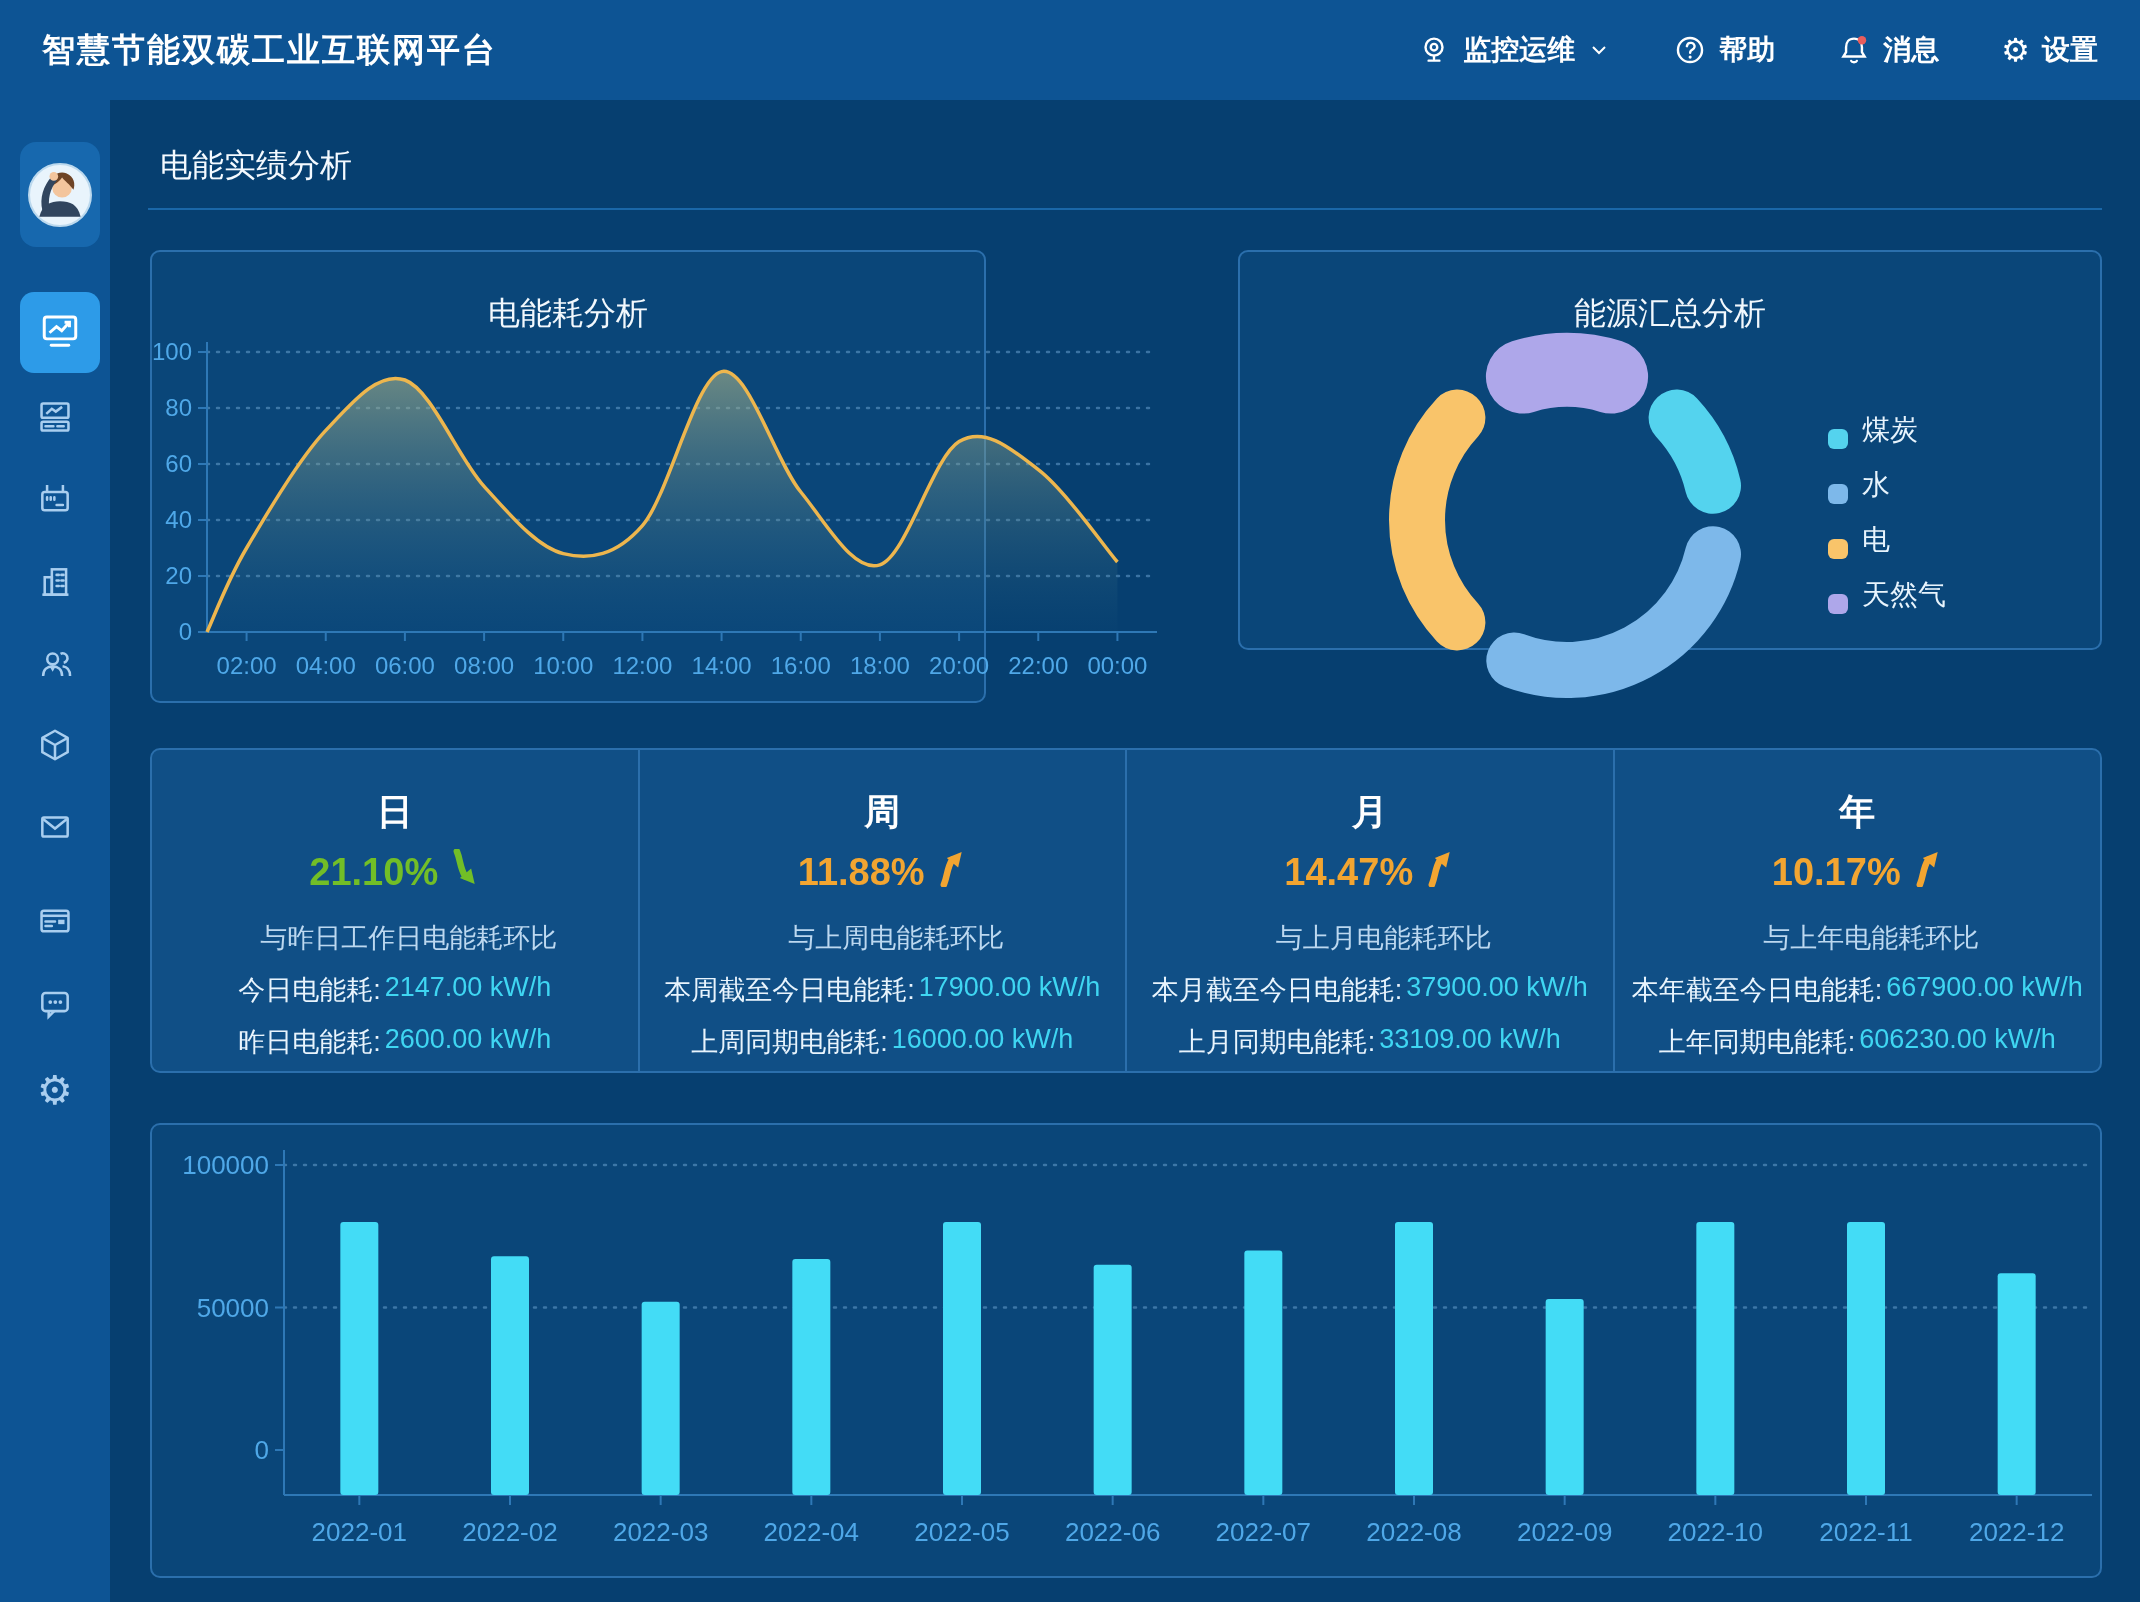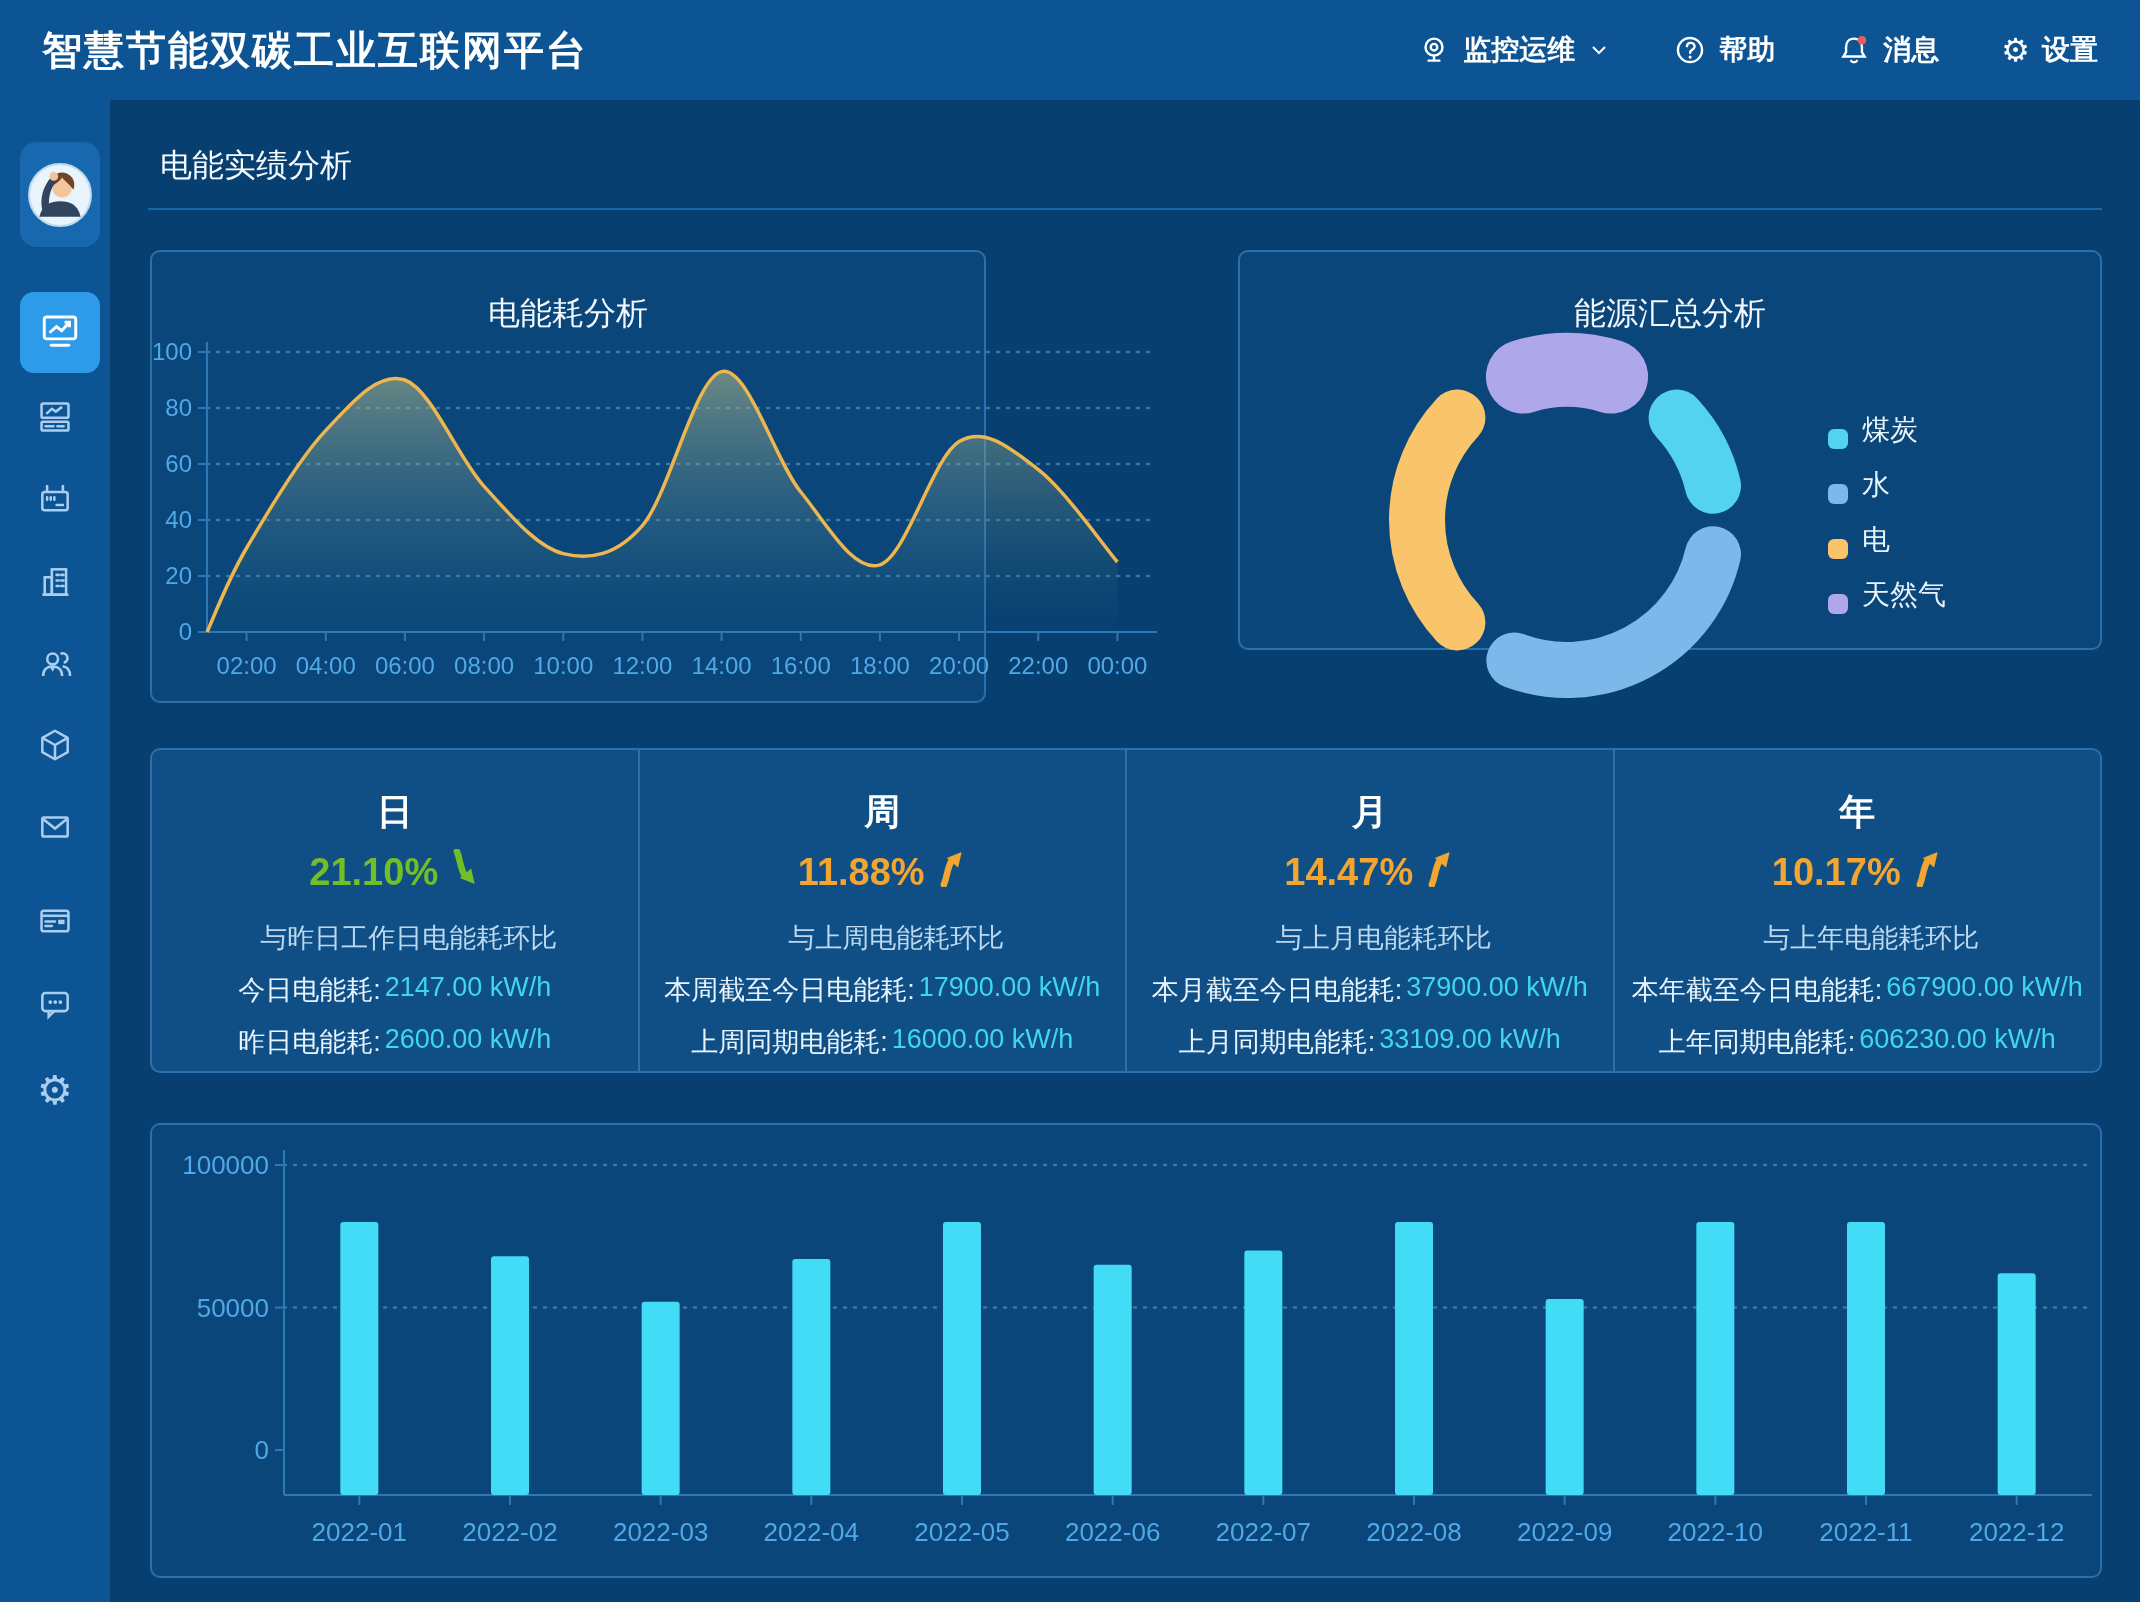--- a/index.html
+++ b/index.html
@@ -2,21 +2,21 @@
 <html><head>
 <meta charset="utf-8">
 <style>
   html,body{margin:0;padding:0;background:#042B4F;}
   .screen{position:relative;width:2140px;height:1602px;overflow:hidden;
     background:#063F70;font-family:"Liberation Sans","DejaVu Sans",sans-serif;}
 
   
   .header{position:absolute;top:0;left:0;right:0;height:100px;background:#0D5494;
     display:flex;align-items:center;padding:0 42px;box-sizing:border-box;}
-  .header-title{font-size:40px;font-weight:bold;color:#FFFFFF;letter-spacing:2px;}
+  .header-title{font-size:33px;font-weight:bold;color:#FFFFFF;letter-spacing:2px;}
   .header-menu{margin-left:auto;display:flex;align-items:center;gap:62px;}
   .menu-item{display:flex;align-items:center;gap:12px;color:#FFFFFF;font-size:28px;cursor:pointer;font-weight:bold;}
   .menu-item svg{display:block;}
   .bell-wrap{position:relative;display:block;}
   .gear-glyph{font-size:32px;line-height:1;color:#FFFFFF;}
 
   
   .sidebar{position:absolute;top:100px;left:0;bottom:0;width:110px;background:#0D5494;}
   .avatar-tile{position:absolute;left:20px;top:42px;width:80px;height:105px;border-radius:16px;
     background:#1768AE;display:flex;align-items:center;justify-content:center;cursor:pointer;}

